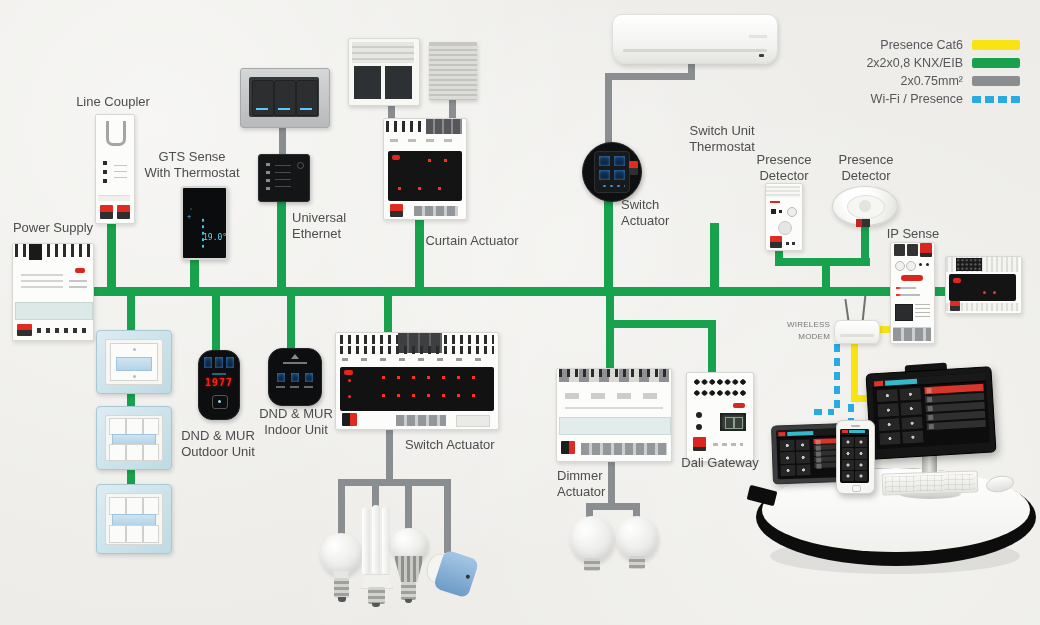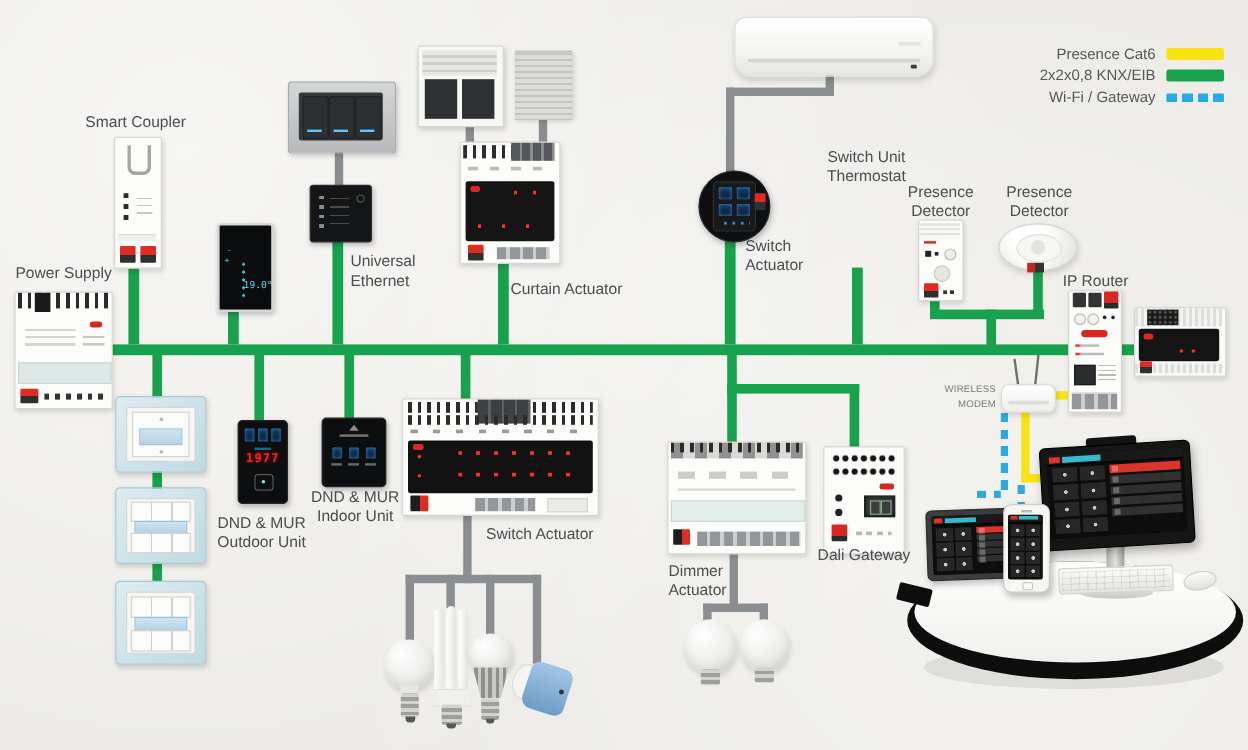--- a/index.html
+++ b/index.html
@@ -10,21 +10,21 @@
       radial-gradient(circle at 55% 40%, rgba(255,255,255,.25), transparent 50%),
       #ecebe7;}
   .a{position:absolute;}
   .lbl{position:absolute;font-size:13px;line-height:1.22;color:#4c4d4f;white-space:pre-line;text-align:center;z-index:6;}
   .lbl.left{text-align:left}.lbl.right{text-align:right}
   .w{position:absolute;z-index:1;}
   .wg{background:#19a24d}.wy{background:#f8e414}.wgr{background:#8b8e90}
   .dashv{position:absolute;z-index:1;background:repeating-linear-gradient(180deg,#29abe2 0 8px,transparent 8px 14px)}
   .dashh{position:absolute;z-index:1;background:repeating-linear-gradient(90deg,#29abe2 0 8px,transparent 8px 14px)}
   .dev{position:absolute;background:#fcfcfa;border:1px solid #d7d7d4;border-radius:2px;box-shadow:1px 2px 4px rgba(0,0,0,.13);z-index:3;}
-  .blackdev{position:absolute;background:#0d0e0f;border:1px solid #232425;border-radius:4px;box-shadow:1px 2px 4px rgba(0,0,0,.25);z-index:3;}
+  .blackdev{position:absolute;background:#0d0e0f;border:1px solid #232425;border-radius:14px;box-shadow:1px 2px 4px rgba(0,0,0,.25);z-index:3;}
   .clamp{position:absolute;border-radius:1px;}
   .rb{background:linear-gradient(180deg,#df2b22 0 52%,#2f2f2f 52%)}
   .br{background:linear-gradient(90deg,#1d1d1d 0 55%,#df2b22 55%)}
   .ridgesV{background:repeating-linear-gradient(90deg,#dddddb 0 2px,#f4f4f1 2px 5px)}
   .ridgesH{background:repeating-linear-gradient(180deg,#e3e3e0 0 2px,#f7f7f4 2px 4px)}
   .termB{background:repeating-linear-gradient(90deg,#2b2b2b 0 3px,transparent 3px 8px)}
   .termG{background:repeating-linear-gradient(90deg,#94979a 0 8px,#ccced1 8px 11px)}
   .screw{background:repeating-linear-gradient(180deg,#d2d2cf 0 3px,#9f9f9c 3px 6px);border-radius:2px;}
   .ball{border-radius:50%;background:radial-gradient(circle at 35% 30%,#ffffff,#ececea 55%,#d6d6d3);box-shadow:inset 0 -5px 8px rgba(0,0,0,.06),1px 3px 4px rgba(0,0,0,.12);}
   .glass{position:absolute;background:linear-gradient(135deg,#ddecf2,#bedae3);border:1px solid #a8c8d3;border-radius:4px;box-shadow:1px 2px 4px rgba(0,0,0,.15);z-index:3;}
@@ -423,34 +423,36 @@
       </div>
     </div>
     <div class="a" style="left:15px;top:64px;width:7px;height:5px;border:1px solid #c9c9c6;border-radius:2px"></div>
   </div>
 
   <div class="a" style="left:882px;top:472px;width:94px;height:20px;background:linear-gradient(180deg,#fbfbf8,#e4e4e1);border:1px solid #d4d4d1;border-radius:3px;transform:rotate(-2deg);z-index:4">
     <div class="a" style="left:2px;top:2px;right:2px;bottom:2px;background-image:repeating-linear-gradient(90deg,rgba(0,0,0,.07) 0 1px,transparent 1px 7px),repeating-linear-gradient(0deg,rgba(0,0,0,.07) 0 1px,transparent 1px 5px)"></div>
   </div>
   <div class="a" style="left:986px;top:476px;width:26px;height:14px;border-radius:50%;background:linear-gradient(180deg,#fdfdfb,#dededb);border:1px solid #cfcfcc;transform:rotate(-10deg);z-index:4"></div>
 
-  <div class="lbl" style="left:58px;top:94px;width:110px">Smart Coupler</div>
+  <div class="lbl" style="left:58px;top:94px;width:110px">Line Coupler</div>
   <div class="lbl" style="left:8px;top:220px;width:90px">Power Supply</div>
+  <div class="lbl" style="left:138px;top:149px;width:108px">GTS Sense
+With Thermostat</div>
   <div class="lbl left" style="left:292px;top:210px;width:64px">Universal
 Ethernet</div>
   <div class="lbl" style="left:420px;top:233px;width:104px">Curtain Actuator</div>
   <div class="lbl left" style="left:621px;top:197px;width:62px">Switch
 Actuator</div>
   <div class="lbl" style="left:682px;top:123px;width:80px">Switch Unit
 Thermostat</div>
   <div class="lbl" style="left:752px;top:152px;width:64px">Presence
 Detector</div>
   <div class="lbl" style="left:833px;top:152px;width:66px">Presence
 Detector</div>
-  <div class="lbl" style="left:884px;top:226px;width:58px">IP Router</div>
+  <div class="lbl" style="left:884px;top:226px;width:58px">IP Sense</div>
   <div class="lbl right" style="left:786px;top:319px;width:44px;font-size:8px;color:#77787a;line-height:1.5;letter-spacing:.2px">WIRELESS
 MODEM</div>
   <div class="lbl" style="left:174px;top:428px;width:88px">DND &amp; MUR
 Outdoor Unit</div>
   <div class="lbl" style="left:254px;top:406px;width:84px">DND &amp; MUR
 Indoor Unit</div>
   <div class="lbl left" style="left:405px;top:437px;width:110px">Switch Actuator</div>
   <div class="lbl left" style="left:557px;top:468px;width:64px">Dimmer
 Actuator</div>
   <div class="lbl" style="left:678px;top:455px;width:84px">Dali Gateway</div>
@@ -458,18 +460,22 @@
   <div class="a" style="left:845px;top:36px;width:175px;z-index:6">
     <div class="legend-row">
       <span class="legend-label">Presence Cat6</span>
       <span class="sw" style="background:#f8e414"></span>
     </div>
     <div class="legend-row">
       <span class="legend-label">2x2x0,8 KNX/EIB</span>
       <span class="sw" style="background:#19a24d"></span>
     </div>
     <div class="legend-row">
-      <span class="legend-label">Wi-Fi / Gateway</span>
+      <span class="legend-label">2x0.75mm²</span>
+      <span class="sw" style="background:#8b8e90"></span>
+    </div>
+    <div class="legend-row">
+      <span class="legend-label">Wi-Fi / Presence</span>
       <span class="sw" style="height:7px;border-radius:1px;background:repeating-linear-gradient(90deg,#29abe2 0 9px,transparent 9px 13px)"></span>
     </div>
   </div>
 
 </div>
 
 </body></html>

